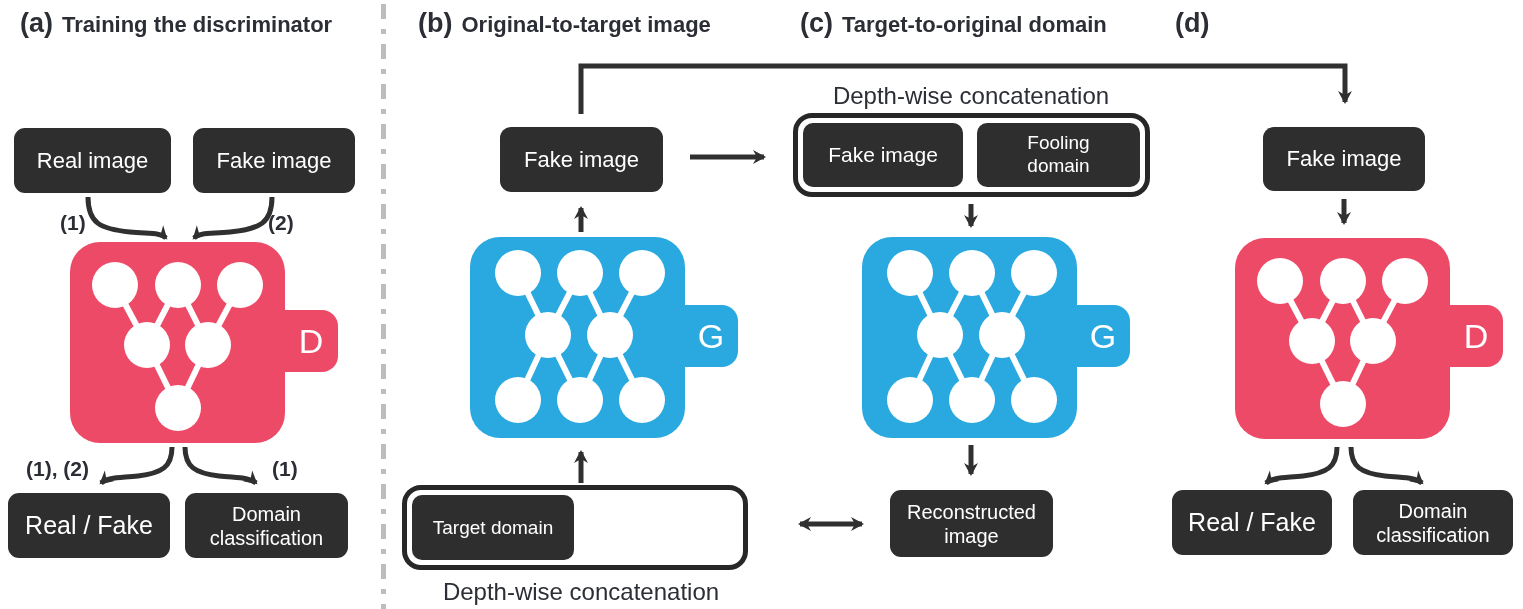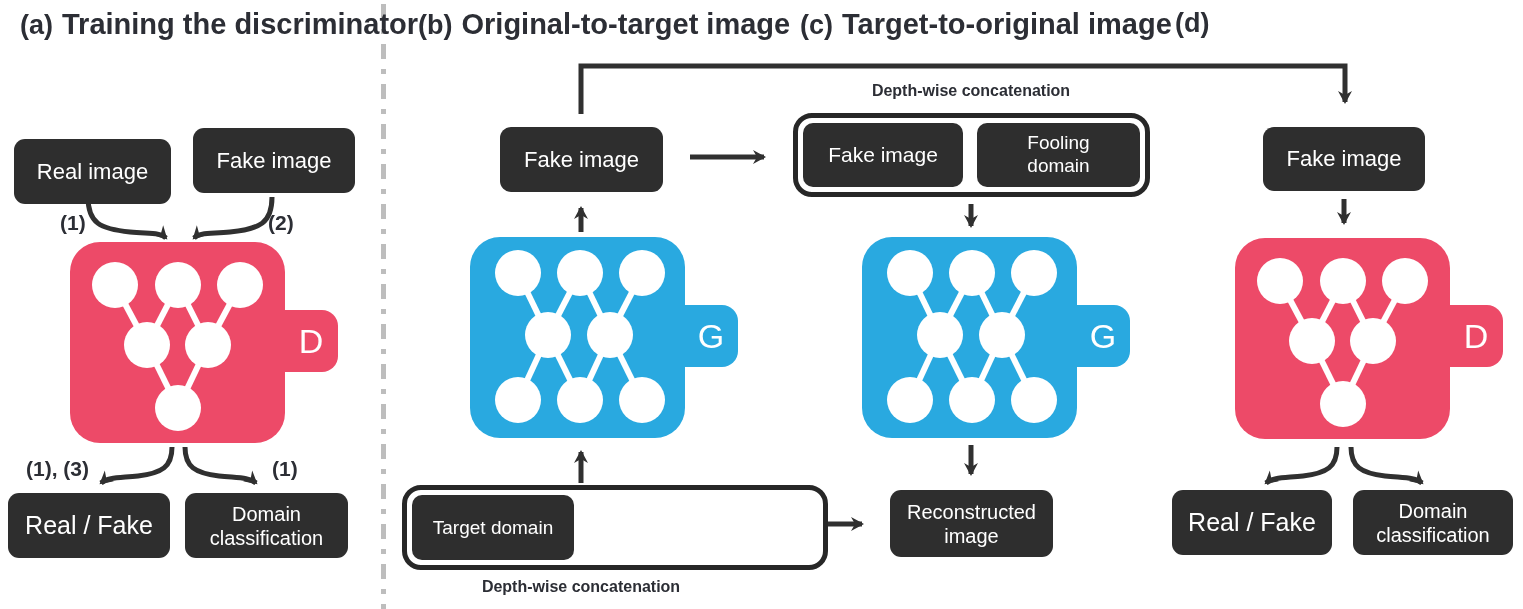--- a/index.html
+++ b/index.html
@@ -19,41 +19,41 @@
     position:absolute;left:381px;top:4px;width:5px;height:605px;
     background:repeating-linear-gradient(to bottom,
       var(--divider) 0 15px, transparent 15px 25px,
       var(--divider) 25px 30px, transparent 30px 40px);
   }
   .panel-title{
     position:absolute;display:flex;align-items:baseline;gap:9px;
     color:var(--ink);font-weight:bold;white-space:nowrap;
   }
   .panel-title .prefix{font-size:27px;}
-  .panel-title .name{font-size:29px;}
+  .panel-title .name{font-size:22px;}
   .box{
     position:absolute;background:var(--box-dark);color:#fff;border-radius:11px;
     display:flex;align-items:center;justify-content:center;text-align:center;
     box-sizing:border-box;
   }
   .nowrap{white-space:nowrap;}
   .two-line{line-height:1.2;padding:0 22px;}
   .concat{
     position:absolute;background:#fff;border:5px solid #272727;border-radius:19px;
     display:flex;align-items:center;justify-content:space-between;
     padding:5px;box-sizing:border-box;
   }
   .concat .box{position:relative;height:100%;border-radius:10px;}
   .conn-label{
     position:absolute;font-size:21px;font-weight:600;color:var(--ink);
     white-space:nowrap;
   }
   .concat-label{
-    position:absolute;width:300px;text-align:center;font-size:16px;
-    font-weight:bold;color:var(--ink);white-space:nowrap;
+    position:absolute;width:300px;text-align:center;font-size:24px;
+    font-weight:normal;color:var(--ink);white-space:nowrap;
   }
   .net{position:absolute;width:215px;height:201px;border-radius:30px;}
   .net.pink,.net.pink .tab{background:var(--disc);}
   .net.blue,.net.blue .tab{background:var(--gen);}
   .net svg{position:absolute;left:0;top:0;}
   .tab{
     position:absolute;left:214px;width:54px;height:62px;
     border-radius:0 16px 16px 0;display:flex;align-items:center;justify-content:center;
     color:#fff;font-size:34px;
   }
@@ -69,21 +69,21 @@
   <div class="panel-title" style="left:20px;top:8px;">
     <span class="prefix">(a)</span>
     <span class="name">Training the discriminator</span>
   </div>
   <div class="panel-title" style="left:418px;top:8px;">
     <span class="prefix">(b)</span>
     <span class="name">Original-to-target image</span>
   </div>
   <div class="panel-title" style="left:800px;top:8px;">
     <span class="prefix">(c)</span>
-    <span class="name">Target-to-original image</span>
+    <span class="name">Target-to-original domain</span>
   </div>
   <div class="panel-title" style="left:1175px;top:8px;">
     <span class="prefix">(d)</span>
   </div>
 
   <svg class="connectors" width="1523" height="609" viewBox="0 0 1523 609">
     <defs>
       <marker id="ah" markerUnits="userSpaceOnUse" markerWidth="16" markerHeight="16" refX="12" refY="8" orient="auto">
         <path d="M1,1 L14,8 L1,15 L5,8 Z" fill="#303030"></path>
       </marker>
@@ -111,21 +111,21 @@
     <path d="M 971 445 L 971 474" fill="none" stroke="#303030" stroke-width="5" marker-end="url(#ah)"></path>
 
     <path d="M 800 524 L 862 524" fill="none" stroke="#303030" stroke-width="5" marker-start="url(#ahr)" marker-end="url(#ah)"></path>
 
     <path d="M 1344 199 L 1344 223" fill="none" stroke="#303030" stroke-width="5" marker-end="url(#ah)"></path>
 
     <path d="M 1337 447 C 1337 467 1327 473 1303 476 C 1285 478 1273 477 1266 483" fill="none" stroke="#303030" stroke-width="5" marker-end="url(#ah)"></path>
     <path d="M 1351 447 C 1351 467 1361 473 1385 476 C 1403 478 1415 477 1422 483" fill="none" stroke="#303030" stroke-width="5" marker-end="url(#ah)"></path>
   </svg>
 
-  <div class="box nowrap" style="left:14px;top:128px;width:157px;height:65px;font-size:22px;margin-top:11px;">Real image</div>
+  <div class="box nowrap" style="left:14px;top:128px;width:157px;height:65px;font-size:22px;">Real image</div>
   <div class="box nowrap" style="left:193px;top:128px;width:162px;height:65px;font-size:22px;">Fake image</div>
 
   <div class="conn-label" style="left:60px;top:211px;">(1)</div>
   <div class="conn-label" style="left:268px;top:211px;">(2)</div>
 
   <div class="net pink" style="left:70px;top:242px;">
     <svg width="215" height="201" viewBox="0 0 215 201">
       <g stroke="#ffffff" stroke-width="6">
         <line x1="45" y1="43" x2="77" y2="103"></line>
           <line x1="108" y1="43" x2="77" y2="103"></line>
@@ -141,21 +141,21 @@
         <circle cx="77" cy="103" r="23"></circle>
           <circle cx="138" cy="103" r="23"></circle>
           <circle cx="108" cy="166" r="23"></circle>
       </g>
     </svg>
     <div class="tab" style="top:68px;">
       <span>D</span>
     </div>
   </div>
 
-  <div class="conn-label" style="left:26px;top:457px;">(1), (3)</div>
+  <div class="conn-label" style="left:26px;top:457px;">(1), (2)</div>
   <div class="conn-label" style="left:272px;top:457px;">(1)</div>
 
   <div class="box nowrap" style="left:8px;top:493px;width:162px;height:65px;font-size:25px;">Real / Fake</div>
   <div class="box two-line" style="left:185px;top:493px;width:163px;height:65px;font-size:20px;">Domain classification</div>
 
   <div class="box nowrap" style="left:500px;top:127px;width:163px;height:65px;font-size:22px;">Fake image</div>
 
   <div class="net blue" style="left:470px;top:237px;">
     <svg width="215" height="201" viewBox="0 0 215 201">
       <g stroke="#ffffff" stroke-width="6">
@@ -177,21 +177,21 @@
         <circle cx="48" cy="163" r="23"></circle>
           <circle cx="110" cy="163" r="23"></circle>
           <circle cx="172" cy="163" r="23"></circle>
       </g>
     </svg>
     <div class="tab" style="top:68px;">
       <span>G</span>
     </div>
   </div>
 
-  <div class="concat" style="left:402px;top:485px;width:426px;height:85px;">
+  <div class="concat" style="left:402px;top:485px;width:346px;height:85px;">
     <div class="box nowrap" style="width:162px;font-size:19px;">Target domain</div>
   </div>
   <div class="concat-label" style="left:431px;top:578px;">Depth-wise concatenation</div>
 
   <div class="concat-label" style="left:821px;top:82px;">Depth-wise concatenation</div>
   <div class="concat" style="left:793px;top:113px;width:357px;height:84px;">
     <div class="box nowrap" style="width:160px;font-size:21px;">Fake image</div>
     <div class="box two-line" style="width:163px;font-size:19px;">Fooling domain</div>
   </div>
 

